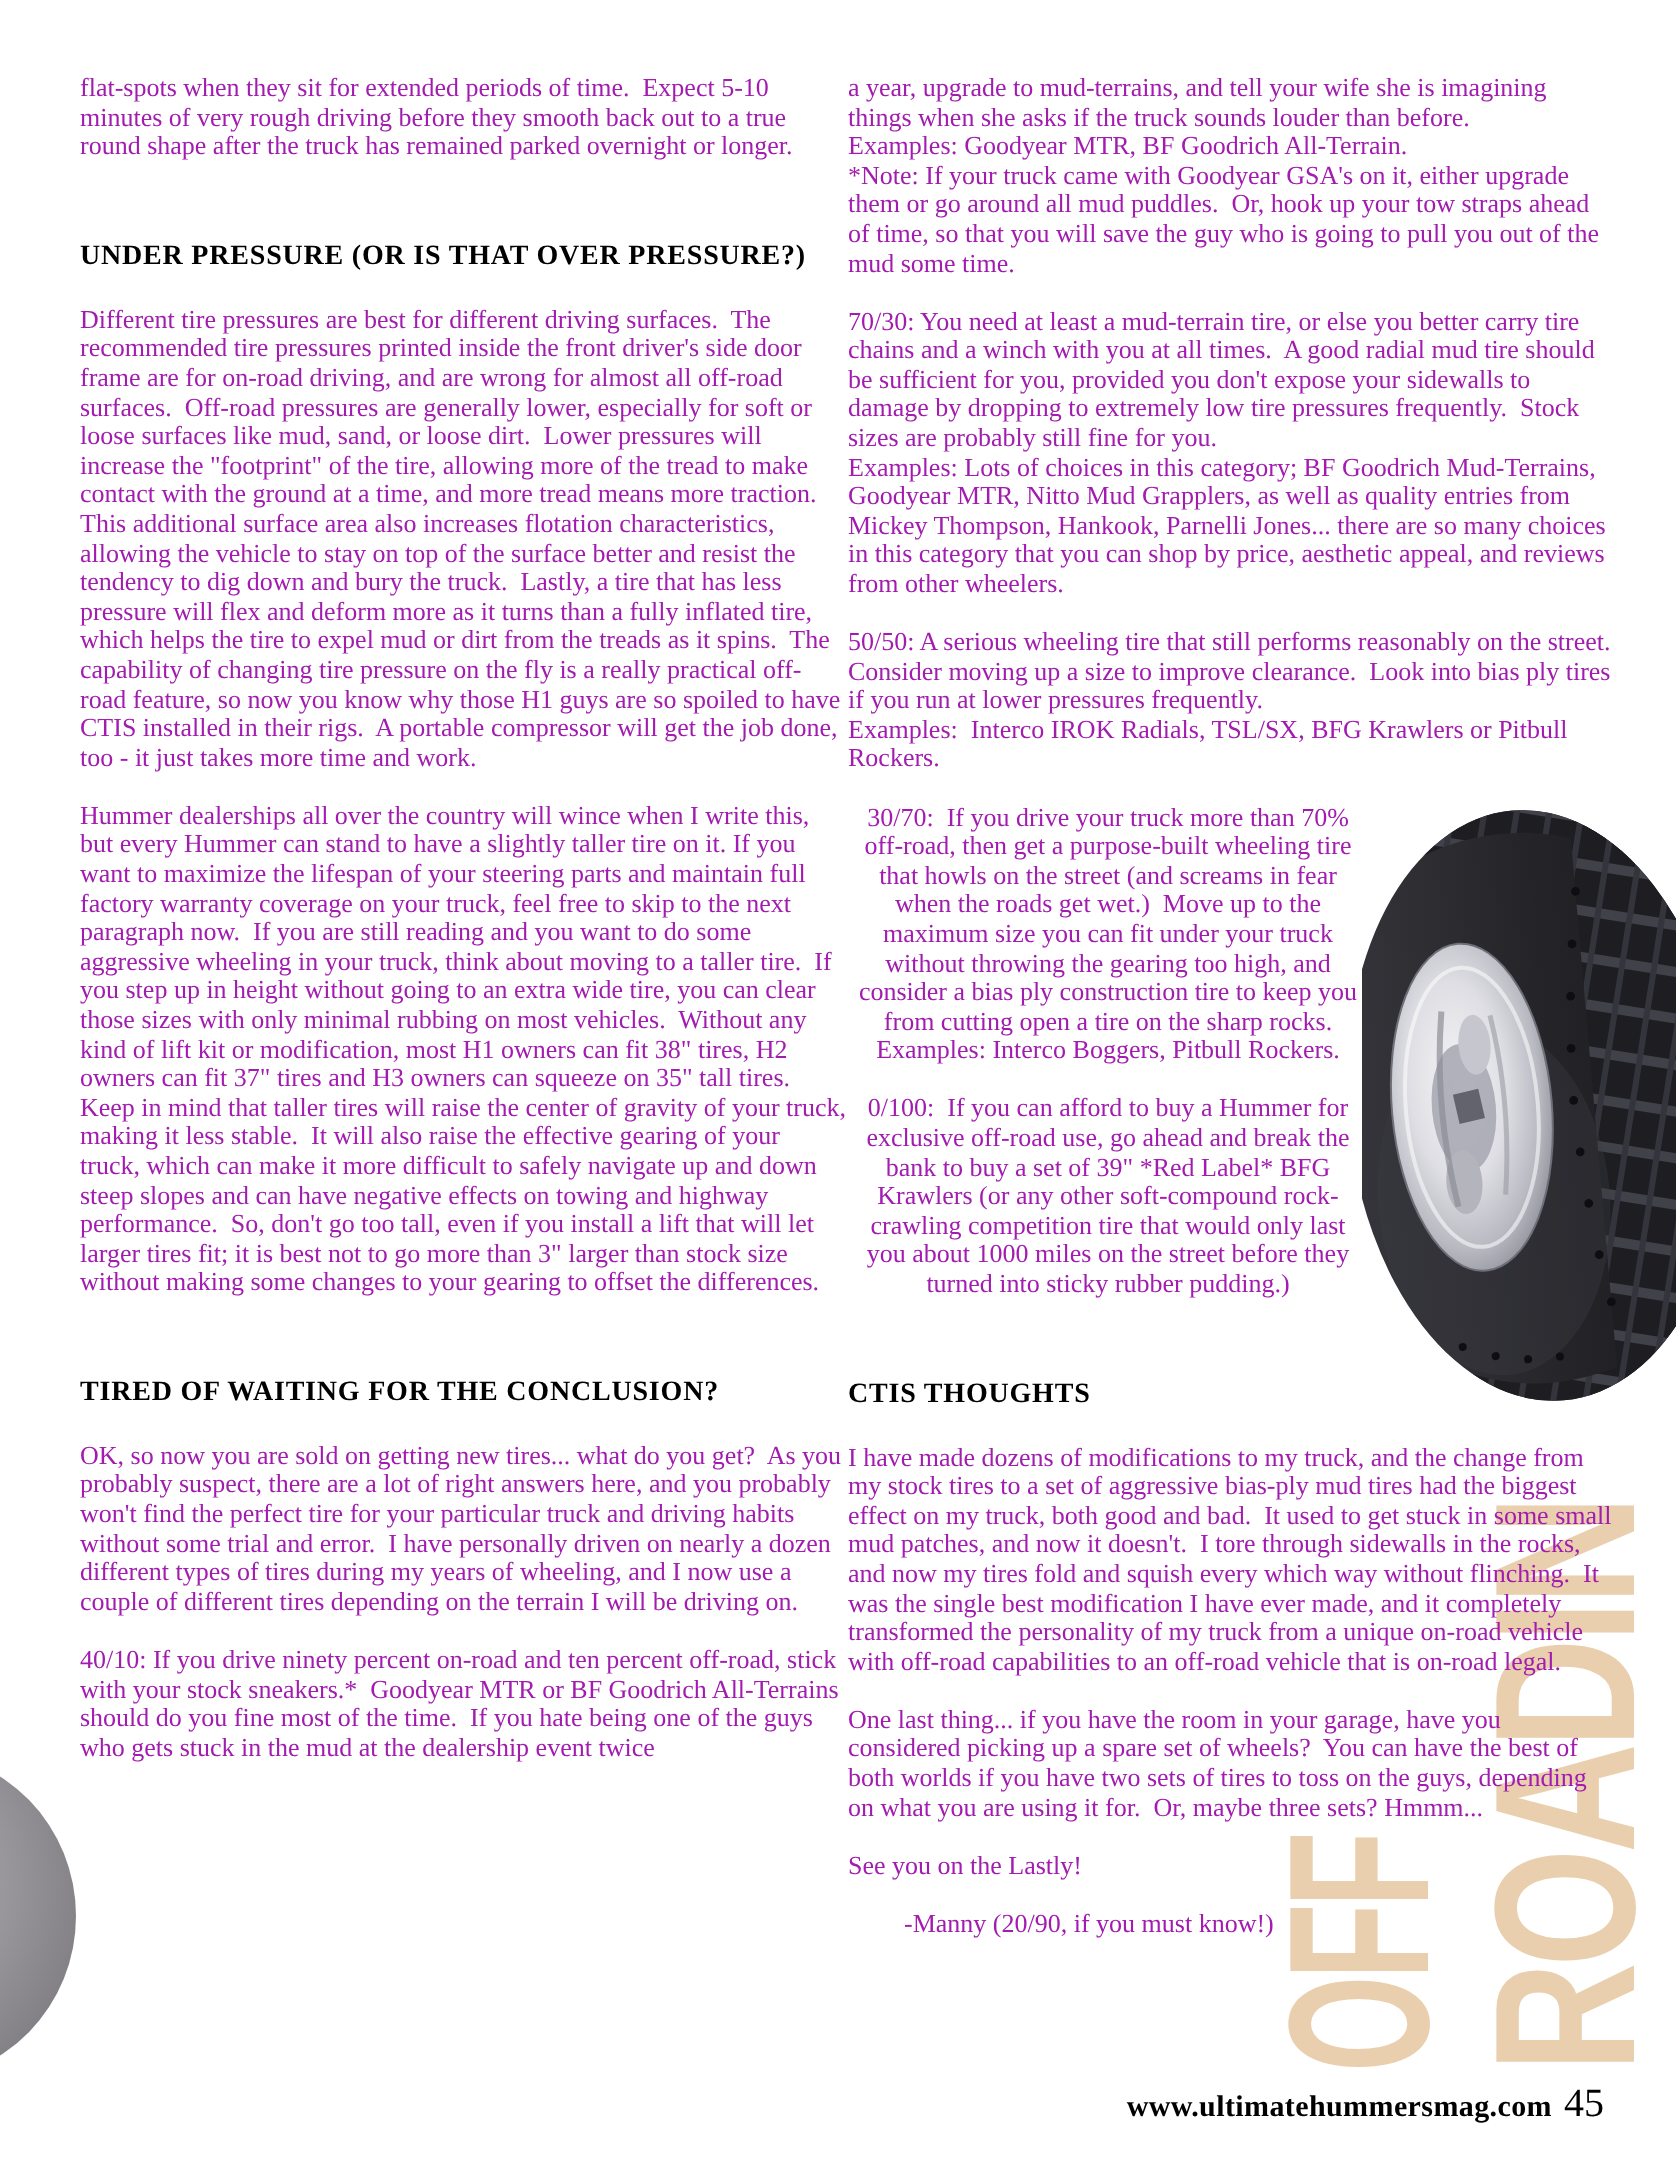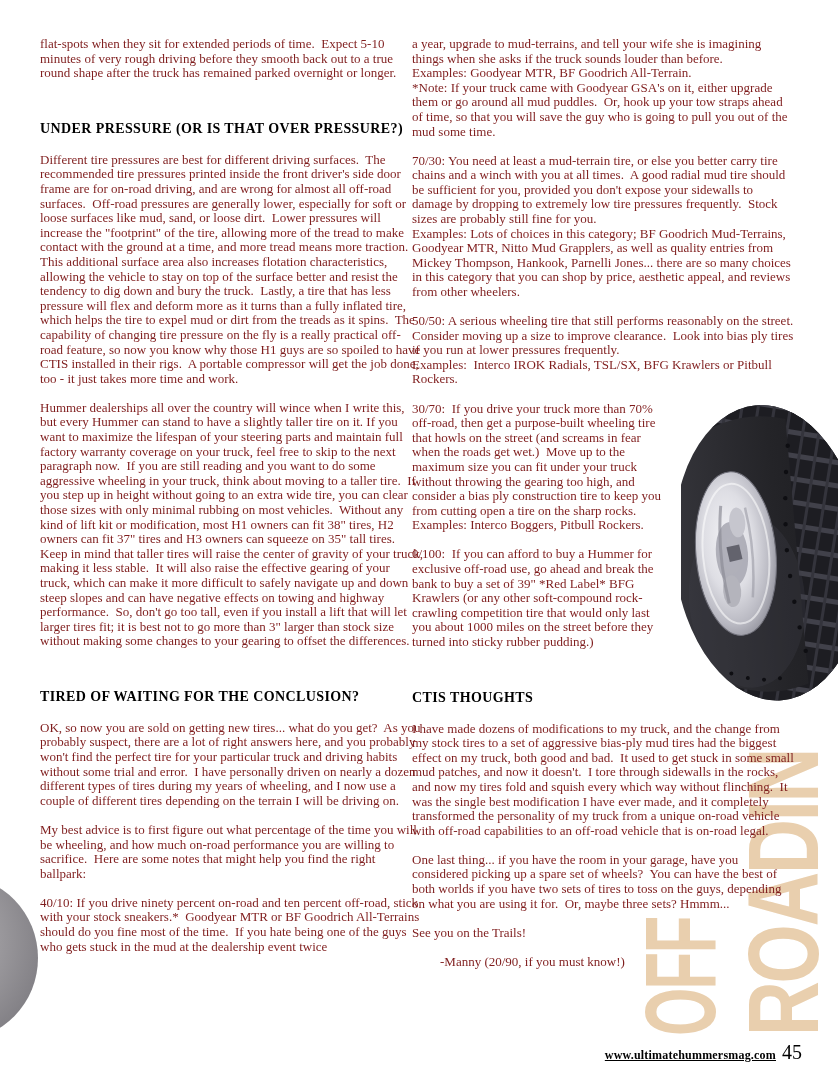--- a/index.html
+++ b/index.html
@@ -8,29 +8,29 @@
     width:838px;
     height:1088px;
     background:#ffffff;
     overflow:hidden;
     font-family:"Liberation Serif","DejaVu Serif",serif;
     color:#1c1c1c;
   }
   
   .col{position:absolute;top:37px;z-index:2;}
   .col-left{left:40px;width:383px;}
-  .col-right{left:412px;width:384px;}
+  .col-right{left:424px;width:384px;}
   .para{
     margin:0 0 14.5px 0;
     font-size:13px;
     line-height:14.6px;
     white-space:pre-wrap;
-    color:#7f1d1d;
+    color:#a21caf;
   }
-  .para.narrow{max-width:260px;}
+  .para.narrow{max-width:260px;text-align:center;}
   .para.indent{padding-left:28px;}
   .heading{
     margin:40px 0 16px 0;
     font-size:14px;
     line-height:16px;
     font-weight:700;
     letter-spacing:0.4px;
     color:#000000;
   }
   
@@ -65,21 +65,21 @@
   
   .footer{
     position:absolute;
     top:1041px;
     right:36px;
     display:flex;
     align-items:baseline;
     gap:6px;
     z-index:2;
   }
-  .site{font-size:12px;font-weight:700;letter-spacing:0.2px;color:#000;text-decoration:underline;}
+  .site{font-size:15px;font-weight:700;letter-spacing:0.2px;color:#000;}
   .pagenum{font-size:20px;color:#000;text-align:right;}
 </style>
 </head>
 <body>
 
 <div class="page">
 
   <div class="v-word v-off" style="color: rgb(233, 207, 174);">OFF</div>
   <div class="v-word v-roadin" style="color: rgb(233, 207, 174);">ROADIN</div>
 
@@ -141,38 +141,37 @@
     </g>
   </svg>
 
   <div class="col col-left">
       <p class="para">flat-spots when they sit for extended periods of time.  Expect 5-10 minutes of very rough driving before they smooth back out to a true round shape after the truck has remained parked overnight or longer.</p>
       <h3 class="heading">UNDER PRESSURE (OR IS THAT OVER PRESSURE?)</h3>
       <p class="para">Different tire pressures are best for different driving surfaces.  The recommended tire pressures printed inside the front driver's side door frame are for on-road driving, and are wrong for almost all off-road surfaces.  Off-road pressures are generally lower, especially for soft or loose surfaces like mud, sand, or loose dirt.  Lower pressures will increase the "footprint" of the tire, allowing more of the tread to make contact with the ground at a time, and more tread means more traction.  This additional surface area also increases flotation characteristics, allowing the vehicle to stay on top of the surface better and resist the tendency to dig down and bury the truck.  Lastly, a tire that has less pressure will flex and deform more as it turns than a fully inflated tire, which helps the tire to expel mud or dirt from the treads as it spins.  The capability of changing tire pressure on the fly is a really practical off-road feature, so now you know why those H1 guys are so spoiled to have CTIS installed in their rigs.  A portable compressor will get the job done, too - it just takes more time and work.</p>
       <p class="para">Hummer dealerships all over the country will wince when I write this, but every Hummer can stand to have a slightly taller tire on it. If you want to maximize the lifespan of your steering parts and maintain full factory warranty coverage on your truck, feel free to skip to the next paragraph now.  If you are still reading and you want to do some aggressive wheeling in your truck, think about moving to a taller tire.  If you step up in height without going to an extra wide tire, you can clear those sizes with only minimal rubbing on most vehicles.  Without any kind of lift kit or modification, most H1 owners can fit 38" tires, H2 owners can fit 37" tires and H3 owners can squeeze on 35" tall tires.  Keep in mind that taller tires will raise the center of gravity of your truck, making it less stable.  It will also raise the effective gearing of your truck, which can make it more difficult to safely navigate up and down steep slopes and can have negative effects on towing and highway performance.  So, don't go too tall, even if you install a lift that will let larger tires fit; it is best not to go more than 3" larger than stock size without making some changes to your gearing to offset the differences.</p>
       <h3 class="heading">TIRED OF WAITING FOR THE CONCLUSION?</h3>
       <p class="para">OK, so now you are sold on getting new tires... what do you get?  As you probably suspect, there are a lot of right answers here, and you probably won't find the perfect tire for your particular truck and driving habits without some trial and error.  I have personally driven on nearly a dozen different types of tires during my years of wheeling, and I now use a couple of different tires depending on the terrain I will be driving on.</p>
-      <p class="para">My best advice is to first figure out what percentage of the time you will be wheeling, and how much on-road performance you are willing to sacrifice.  Here are some notes that might help you find the right ballpark:</p>
       <p class="para">40/10: If you drive ninety percent on-road and ten percent off-road, stick with your stock sneakers.*  Goodyear MTR or BF Goodrich All-Terrains should do you fine most of the time.  If you hate being one of the guys who gets stuck in the mud at the dealership event twice</p>
     </div>
   <div class="col col-right">
       <p class="para">a year, upgrade to mud-terrains, and tell your wife she is imagining things when she asks if the truck sounds louder than before.
 Examples: Goodyear MTR, BF Goodrich All-Terrain.
 *Note: If your truck came with Goodyear GSA's on it, either upgrade them or go around all mud puddles.  Or, hook up your tow straps ahead of time, so that you will save the guy who is going to pull you out of the mud some time.</p>
       <p class="para">70/30: You need at least a mud-terrain tire, or else you better carry tire chains and a winch with you at all times.  A good radial mud tire should be sufficient for you, provided you don't expose your sidewalls to damage by dropping to extremely low tire pressures frequently.  Stock sizes are probably still fine for you.
 Examples: Lots of choices in this category; BF Goodrich Mud-Terrains, Goodyear MTR, Nitto Mud Grapplers, as well as quality entries from Mickey Thompson, Hankook, Parnelli Jones... there are so many choices in this category that you can shop by price, aesthetic appeal, and reviews from other wheelers.</p>
       <p class="para">50/50: A serious wheeling tire that still performs reasonably on the street.  Consider moving up a size to improve clearance.  Look into bias ply tires if you run at lower pressures frequently.
 Examples:  Interco IROK Radials, TSL/SX, BFG Krawlers or Pitbull Rockers.</p>
       <p class="para narrow">30/70:  If you drive your truck more than 70% off-road, then get a purpose-built wheeling tire that howls on the street (and screams in fear when the roads get wet.)  Move up to the maximum size you can fit under your truck without throwing the gearing too high, and consider a bias ply construction tire to keep you from cutting open a tire on the sharp rocks.
 Examples: Interco Boggers, Pitbull Rockers.</p>
       <p class="para narrow">0/100:  If you can afford to buy a Hummer for exclusive off-road use, go ahead and break the bank to buy a set of 39" *Red Label* BFG Krawlers (or any other soft-compound rock-crawling competition tire that would only last you about 1000 miles on the street before they turned into sticky rubber pudding.)</p>
       <h3 class="heading">CTIS THOUGHTS</h3>
       <p class="para">I have made dozens of modifications to my truck, and the change from my stock tires to a set of aggressive bias-ply mud tires had the biggest effect on my truck, both good and bad.  It used to get stuck in some small mud patches, and now it doesn't.  I tore through sidewalls in the rocks, and now my tires fold and squish every which way without flinching.  It was the single best modification I have ever made, and it completely transformed the personality of my truck from a unique on-road vehicle with off-road capabilities to an off-road vehicle that is on-road legal.</p>
       <p class="para">One last thing... if you have the room in your garage, have you considered picking up a spare set of wheels?  You can have the best of both worlds if you have two sets of tires to toss on the guys, depending on what you are using it for.  Or, maybe three sets? Hmmm...</p>
-      <p class="para">See you on the Trails!</p>
+      <p class="para">See you on the Lastly!</p>
       <p class="para indent">-Manny (20/90, if you must know!)</p>
     </div>
 
   <div class="footer">
     <span class="site">www.ultimatehummersmag.com</span>
     <span class="pagenum">45</span>
   </div>
 
 </div>
 

